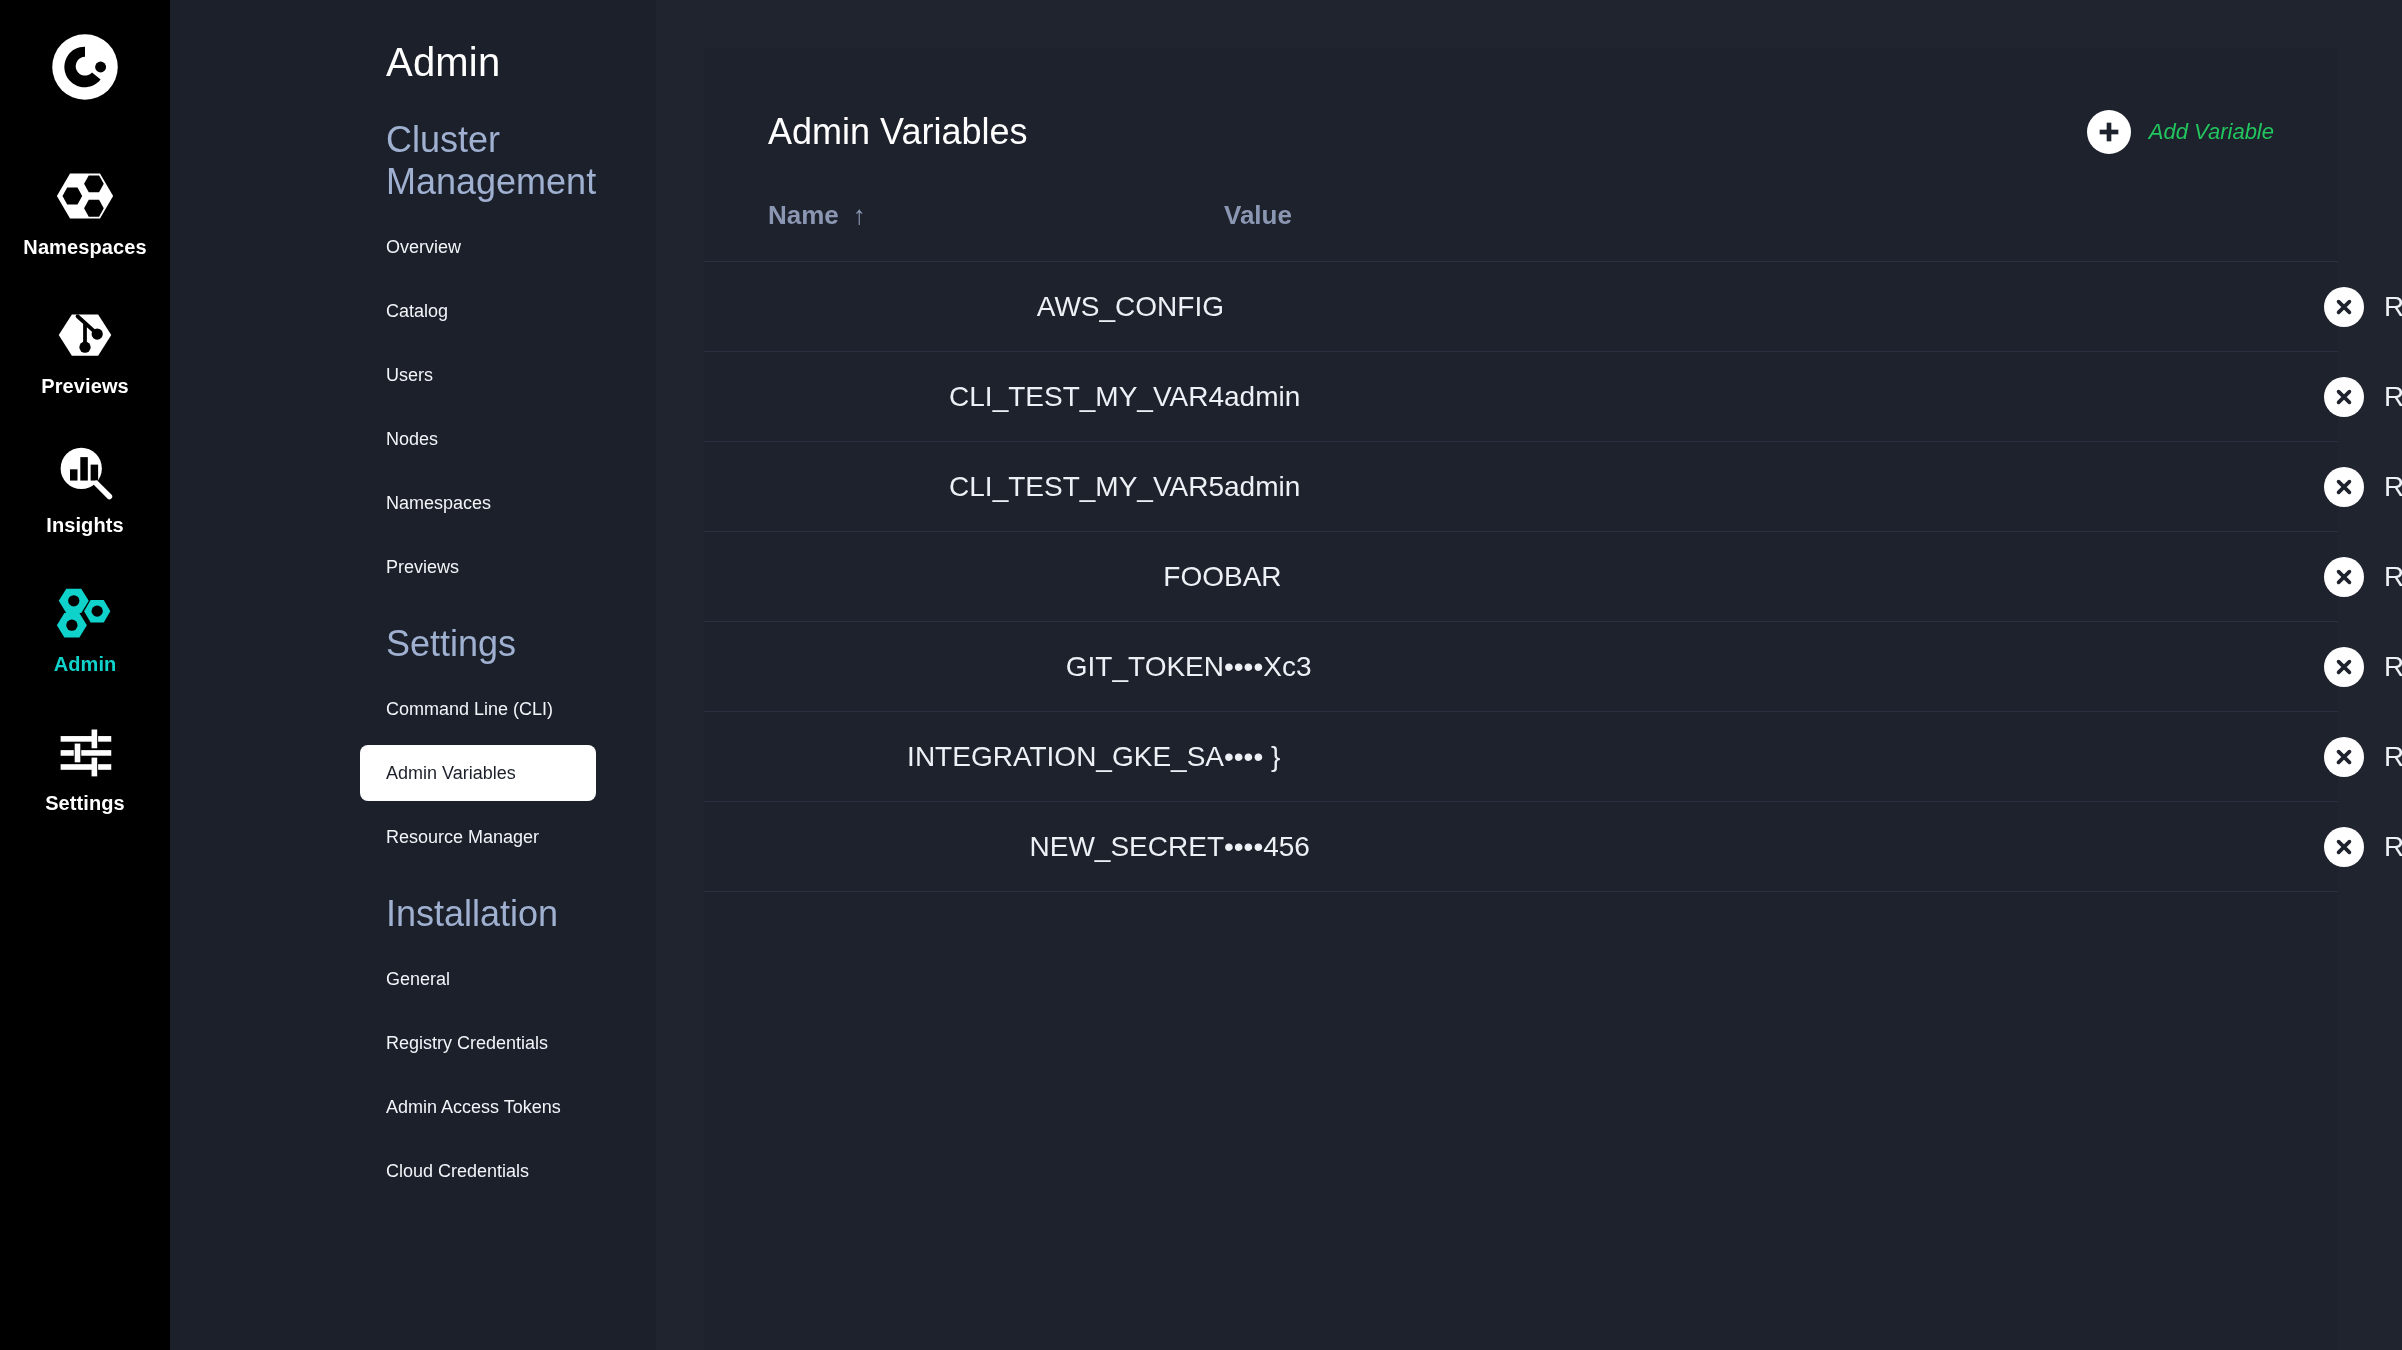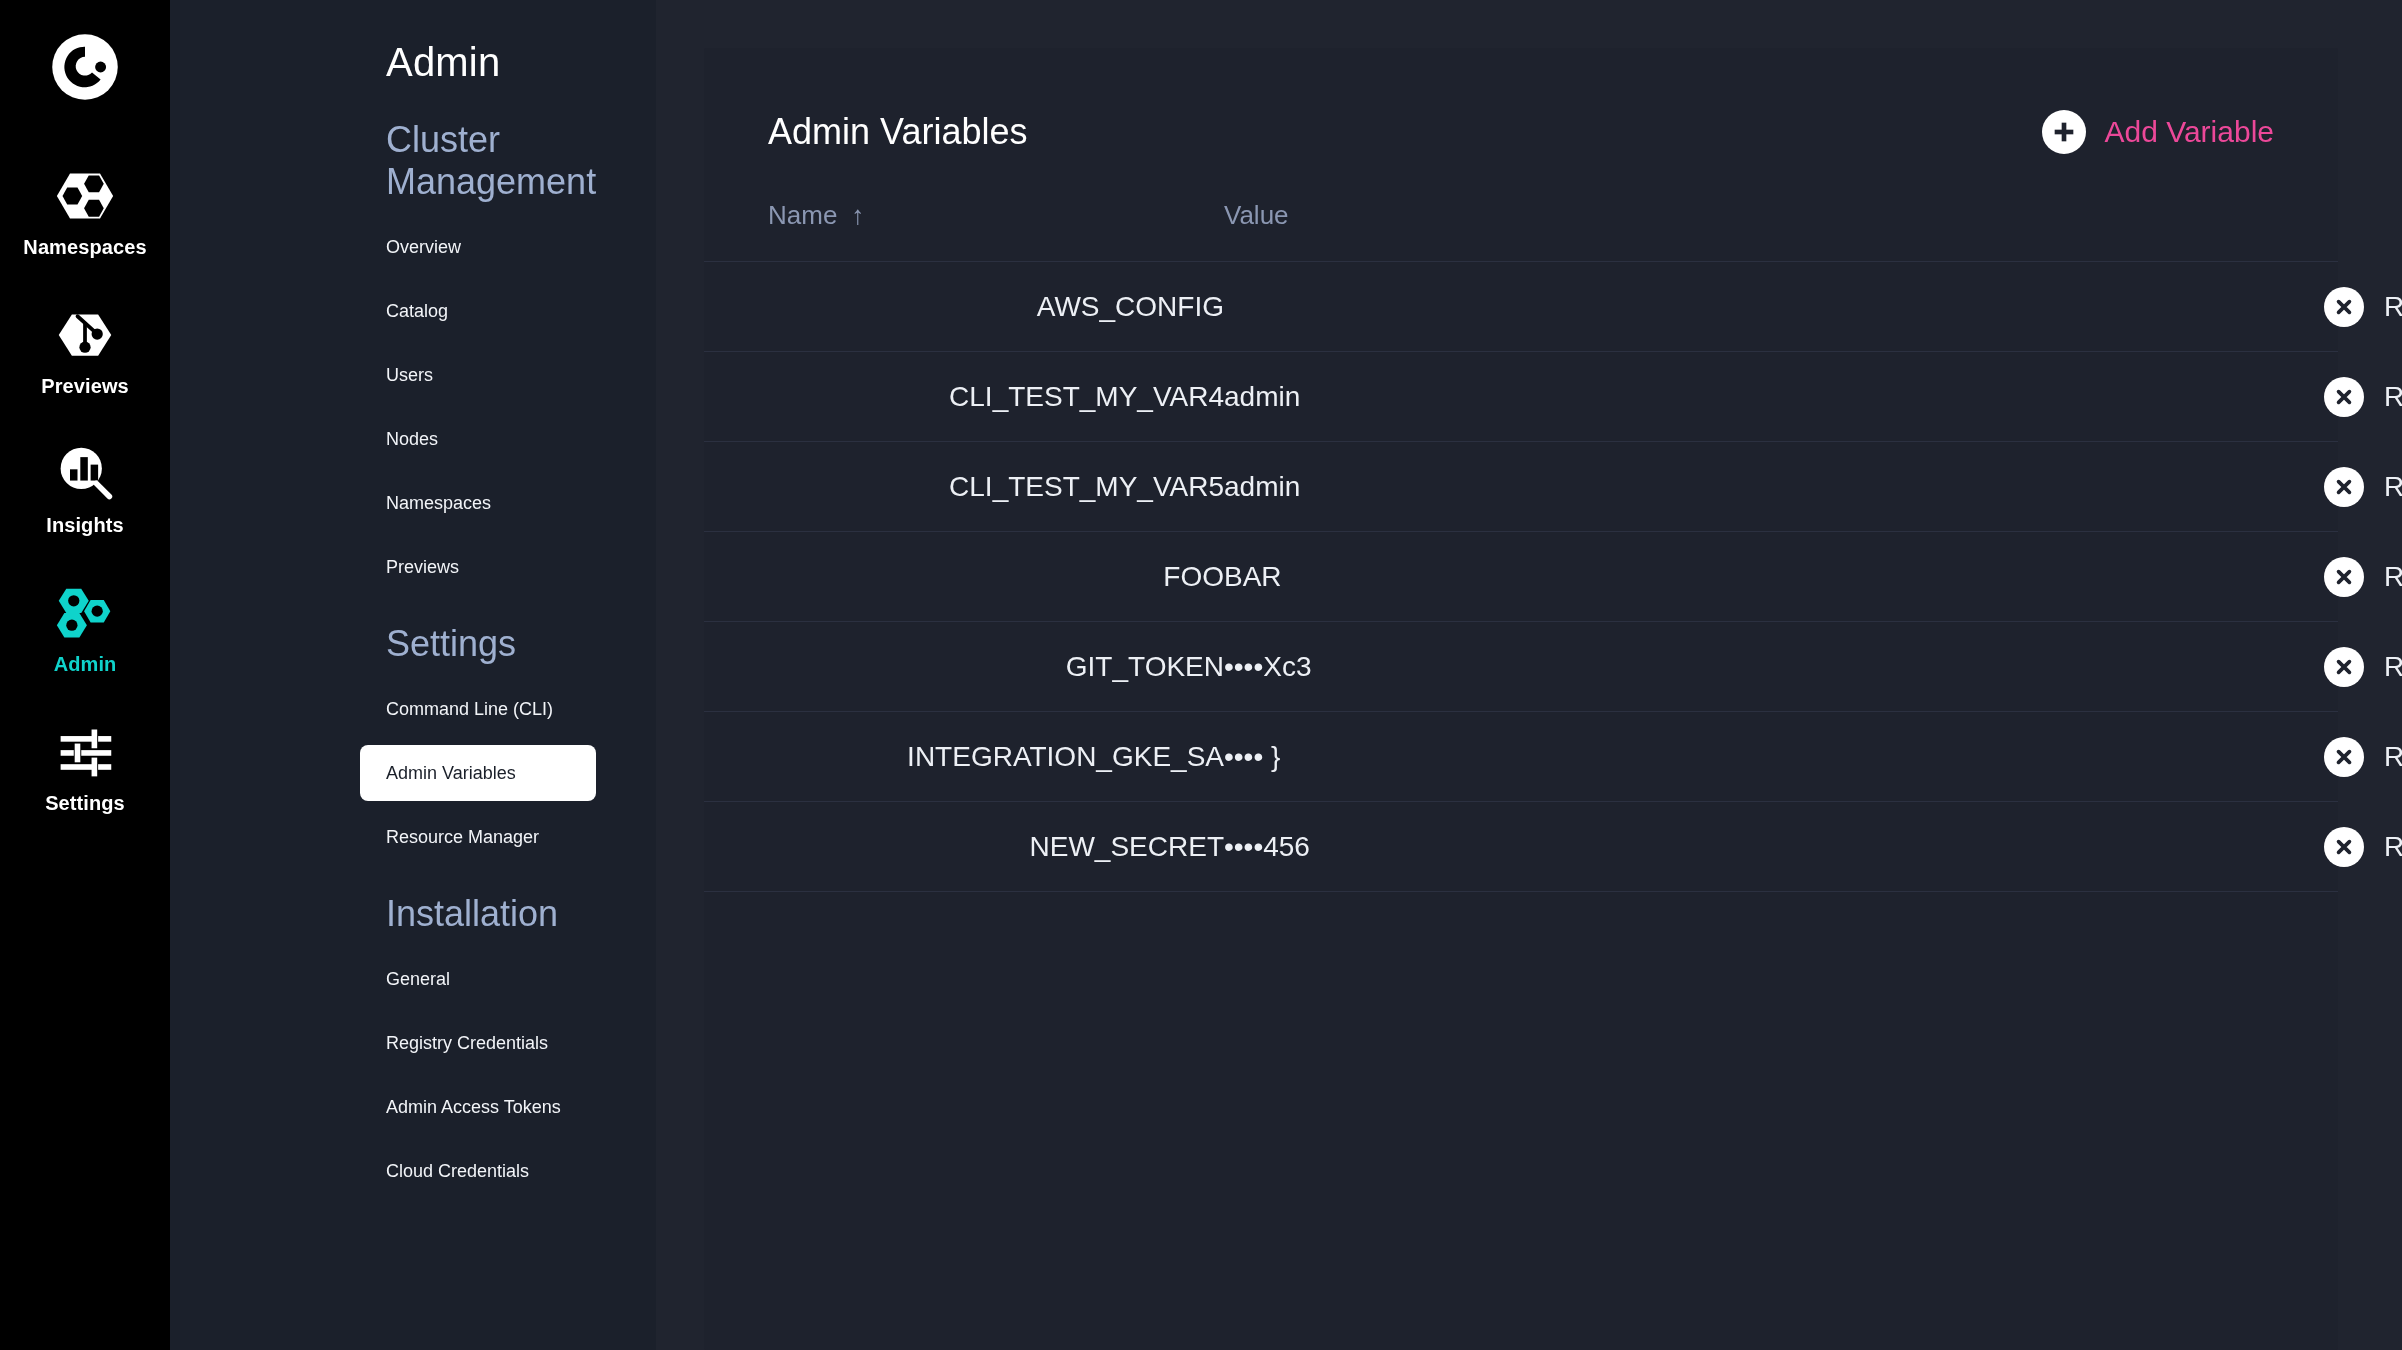--- a/index.html
+++ b/index.html
@@ -75,26 +75,26 @@
   .add-btn {
     display:flex; align-items:center; gap:18px;
     background:none; border:none; cursor:pointer;
     font-family:inherit;
   }
   .add-circle {
     width:44px; height:44px; border-radius:50%;
     background:#ffffff; display:flex; align-items:center; justify-content:center;
     flex:0 0 44px;
   }
-  .add-label { font-size:30px; color:#ec4899; }
+  .add-label { font-size:22px; color:#22c55e;font-style:italic; }
 
   
   table.vars { width:100%; border-collapse:collapse; margin-top:46px; table-layout:fixed; }
   table.vars th {
-    text-align:left; font-weight:normal;
+    text-align:left; font-weight:bold;
     font-size:26px; color:#8b97b2;
     padding:0 0 30px 0;
   }
   table.vars th.c-name { padding-left:64px; width:520px; }
   table.vars th.c-value { width:1100px; }
   table.vars th.c-act { width:auto; }
   .sort-arrow { display:inline-block; margin-left:14px; font-size:26px; color:#8b97b2; }
 
   table.vars td {
     font-size:28px; color:#edf0f5;

